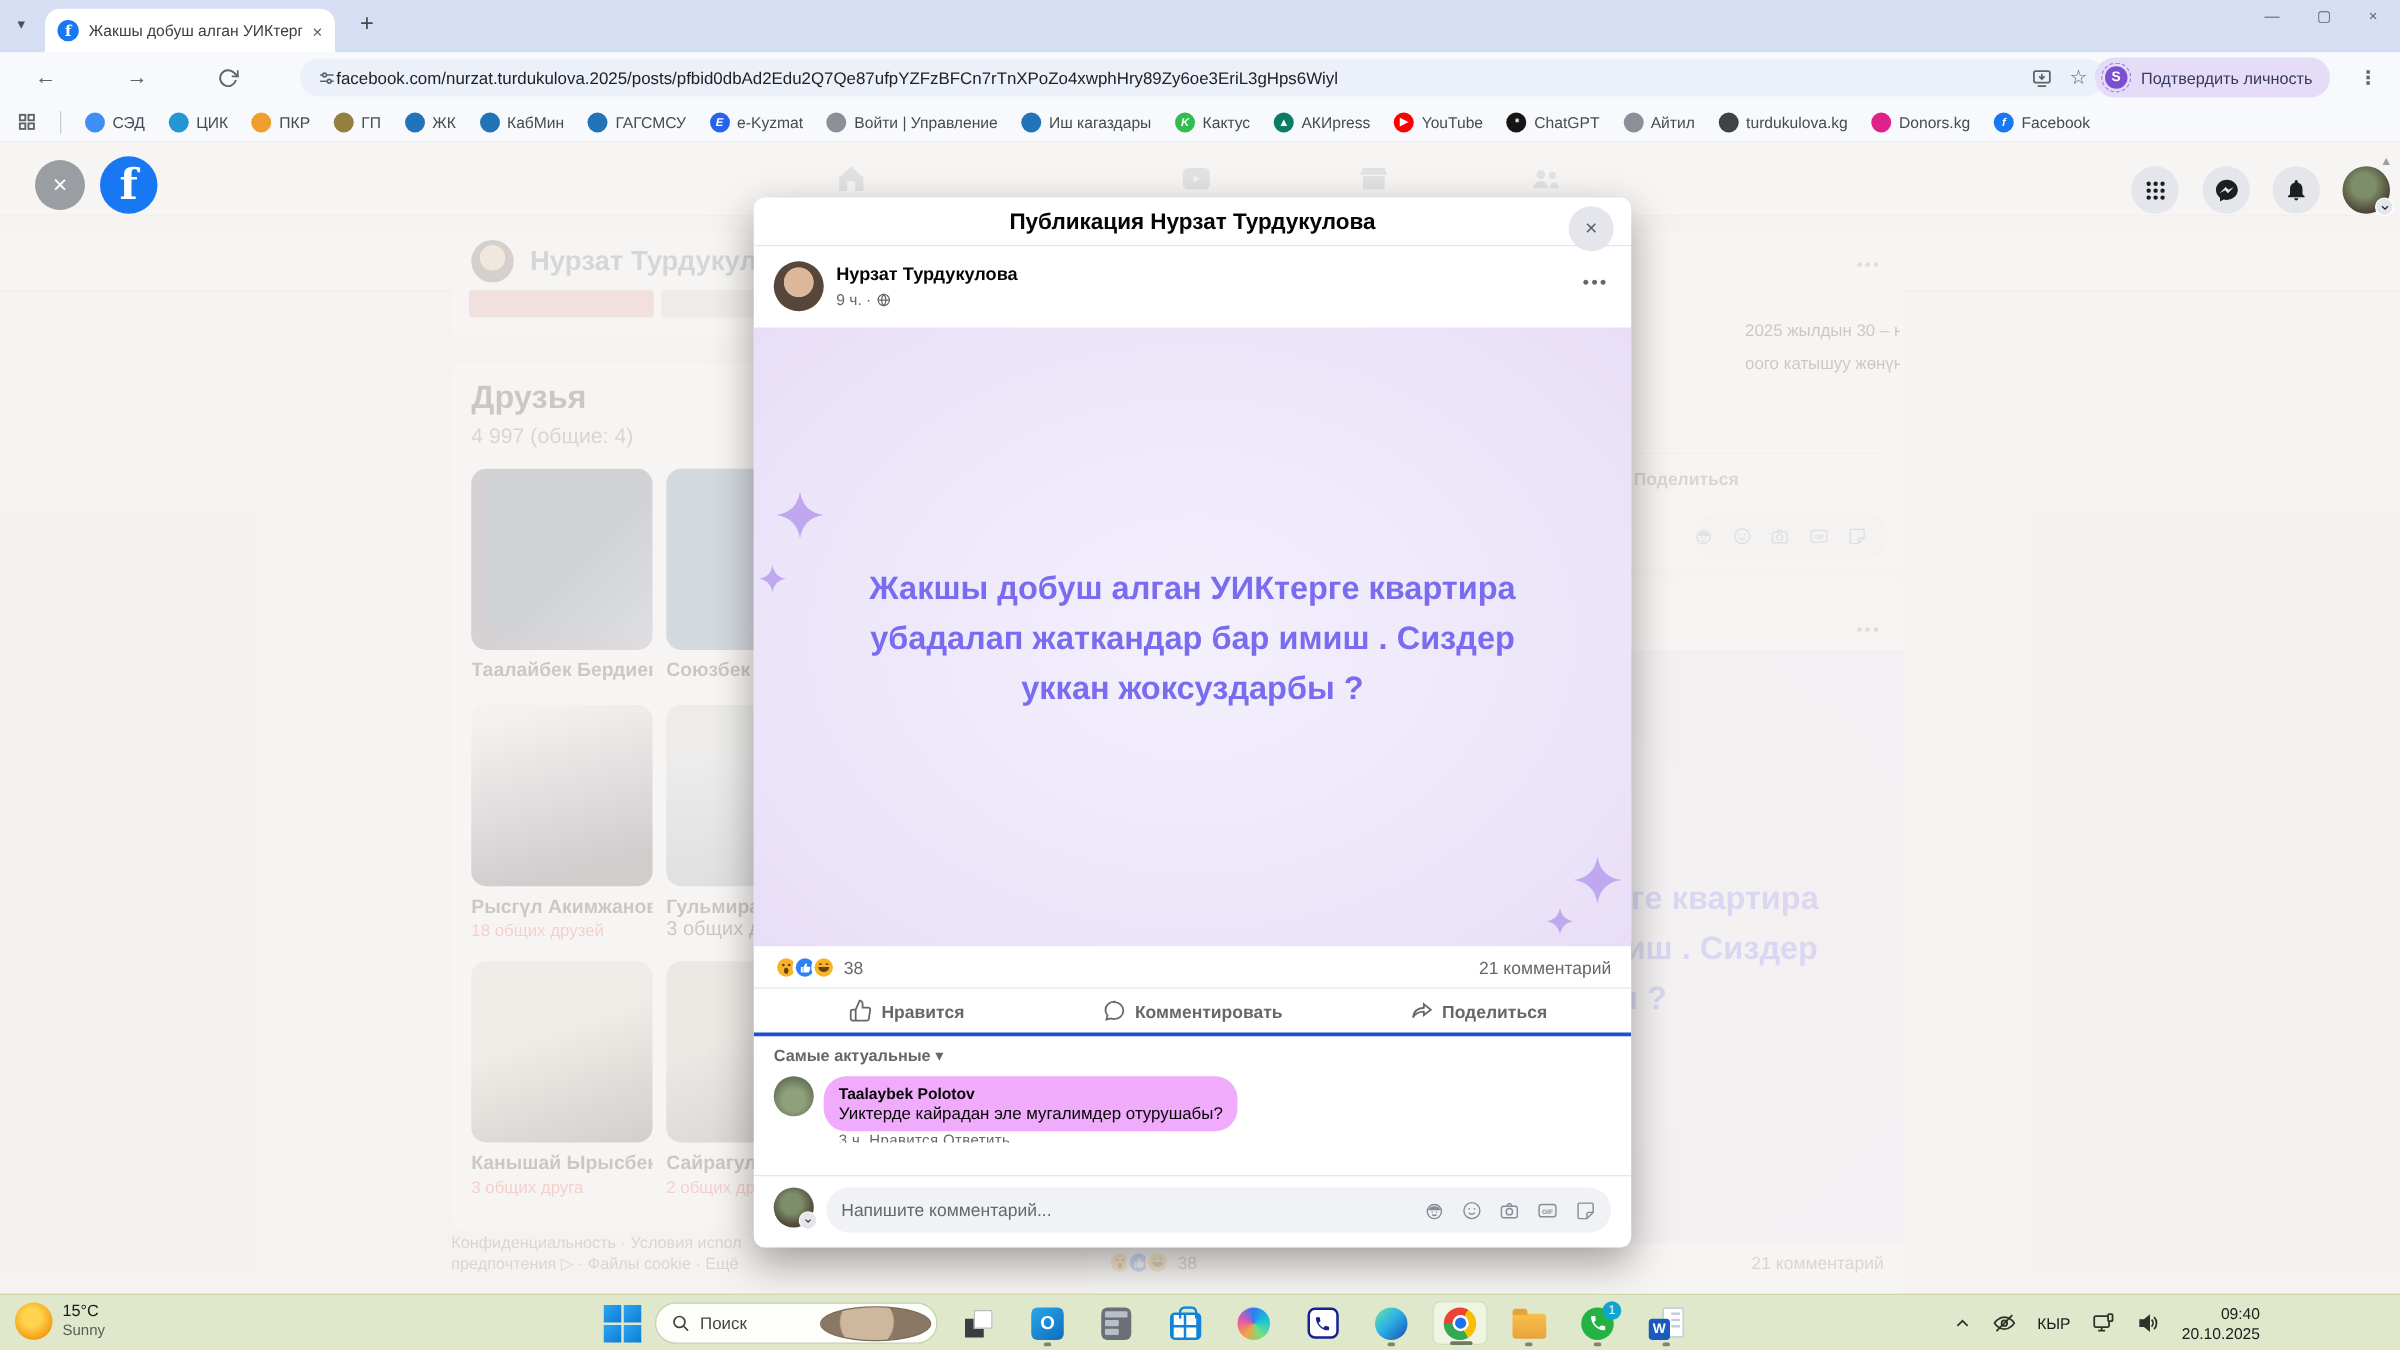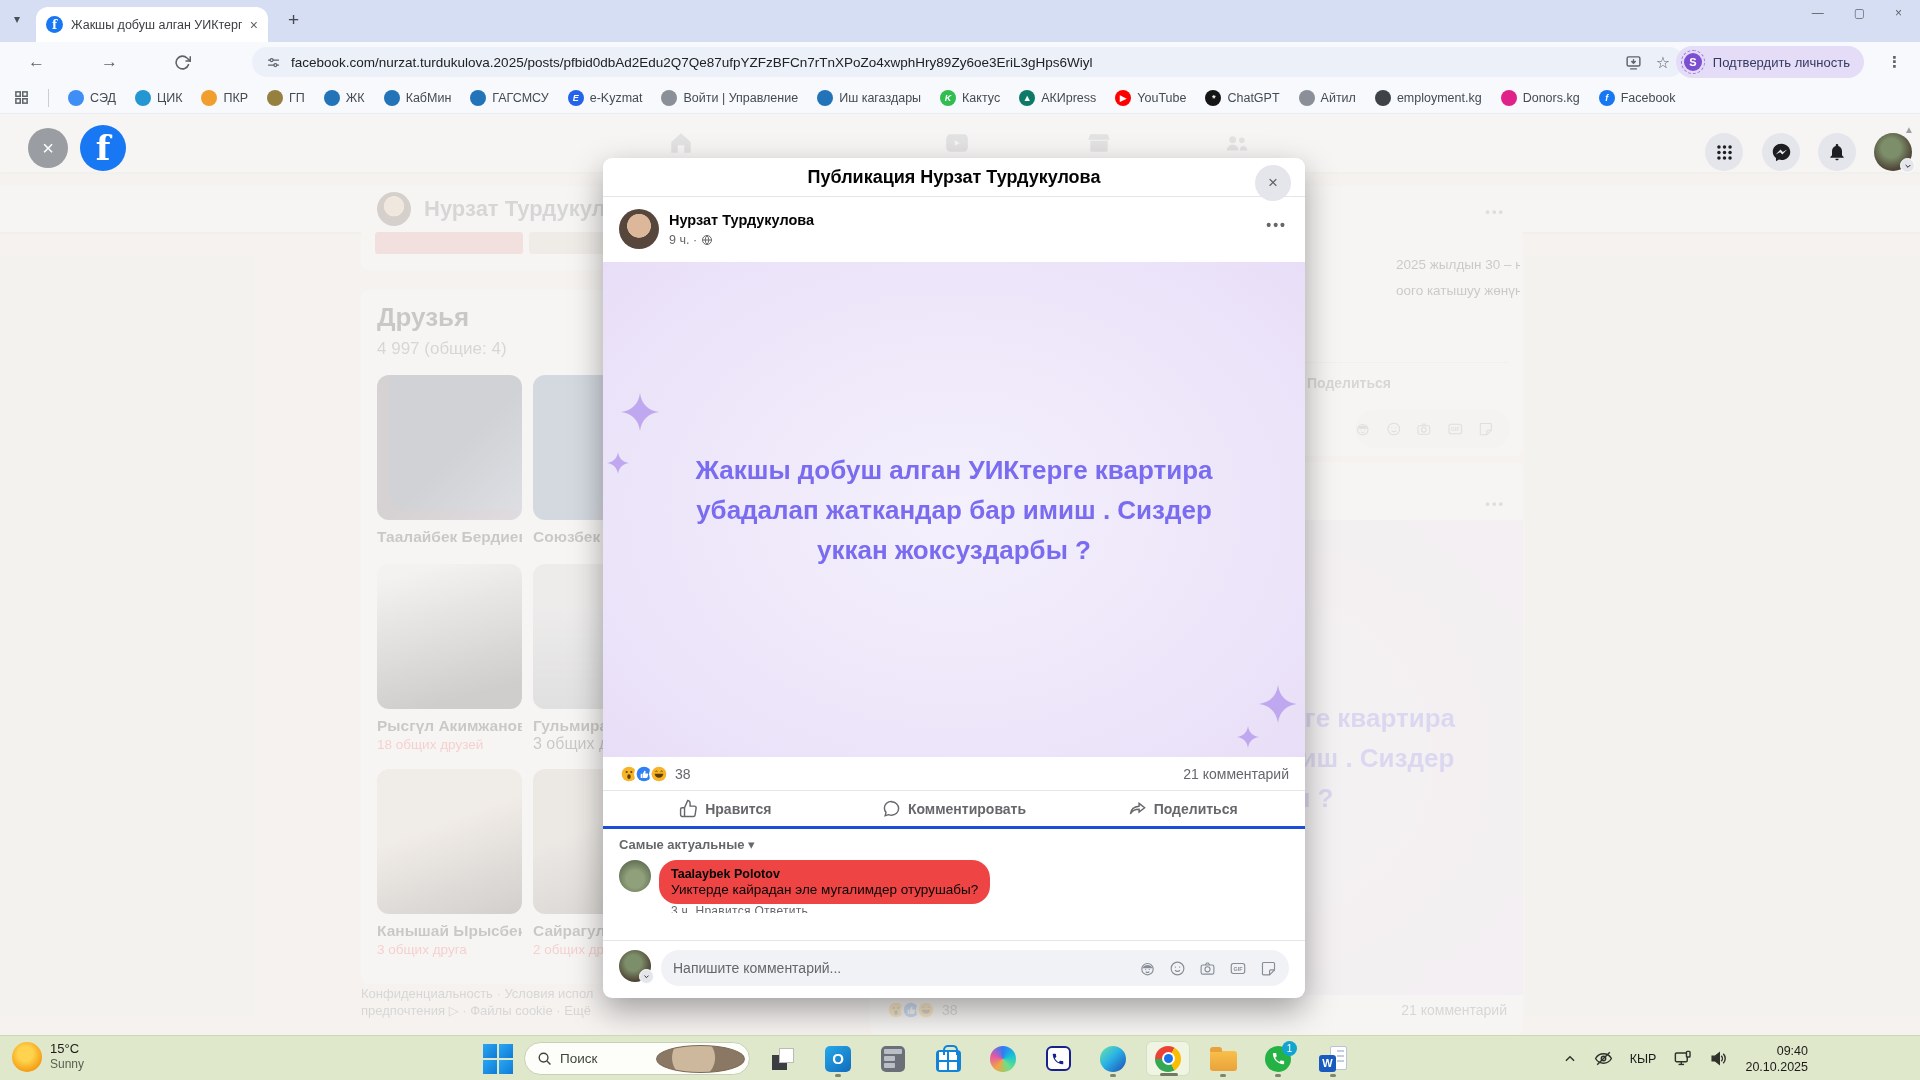--- a/index.html
+++ b/index.html
@@ -11,21 +11,21 @@
 .tabstrip{position:absolute;top:0;left:0;right:0;height:42px;background:#d5def2}
 .tabsearch{position:absolute;left:14px;top:12px;color:#4a4f57;font-size:12px}
 .tab{position:absolute;left:36px;top:7px;width:232px;height:35px;background:#fff;border-radius:12px 12px 0 0;display:flex;align-items:center;padding:0 10px;gap:8px}
 .fav{width:17px;height:17px;border-radius:50%;background:#1877f2;color:#fff;font-weight:700;font-size:12px;display:flex;align-items:center;justify-content:center;flex:none;font-family:"DejaVu Serif",serif}
 .tabtitle{font-size:12.5px;color:#3c4043;white-space:nowrap;overflow:hidden;flex:1}
 .tabclose{color:#5f6368;font-size:14px;line-height:1}
 .newtab{position:absolute;left:288px;top:9px;font-size:19px;color:#44474e}
 .winctl{position:absolute;right:18px;top:6px;display:flex;gap:30px;color:#5f6368;font-size:12px}
 .toolbar{position:absolute;top:42px;left:0;right:0;height:40px;background:#f7f9fd}
 .navic{position:absolute;top:10px;color:#5f6368}
-.omnibox{position:absolute;left:252px;right:236px;top:5px;height:30px;border-radius:15px;background:#ecf0f8;display:flex;align-items:center;padding:0 14px;gap:10px}
+.omnibox{position:absolute;left:240px;right:236px;top:5px;height:30px;border-radius:15px;background:#ecf0f8;display:flex;align-items:center;padding:0 14px;gap:0}
 .url{font-size:13.5px;color:#202124;flex:1;white-space:nowrap;overflow:hidden}
 .obicons{display:flex;gap:14px;color:#5f6368;align-items:center}
 .idpill{position:absolute;right:56px;top:4px;height:32px;border-radius:16px;background:#e5dcf8;display:flex;align-items:center;gap:8px;padding:0 14px 0 5px}
 .idring{width:24px;height:24px;border:1.5px dashed #9b7ce2;border-radius:50%;display:flex;align-items:center;justify-content:center}
 .idcore{width:18px;height:18px;border-radius:50%;color:#fff;font-size:11px;font-weight:700;display:flex;align-items:center;justify-content:center}
 .idpill b{font-size:13px;color:#333a5e;font-weight:400}
 .kebab{letter-spacing:2px;font-weight:700;color:#5f6368}
 .bmbar{position:absolute;top:82px;left:0;right:0;height:32px;background:#f7f9fd;display:flex;align-items:center;padding-left:14px;gap:19px;border-bottom:1px solid #e8ecf3}
 .bmsep{width:1px;height:18px;background:#c9cdd6}
 .bm{display:flex;align-items:center;gap:6px}
@@ -88,21 +88,21 @@
 .pmeta{position:absolute;left:66px;top:36px;font-size:12.5px;color:#65676b;display:flex;align-items:center;gap:4px}
 .pkebab{position:absolute;right:18px;top:20px;color:#65676b;font-size:14px}
 .purple{height:495px;position:relative;display:flex;align-items:center;justify-content:center}
 .spark{position:absolute;color:#bfa8ef}
 .mstats{height:34px;display:flex;align-items:center;justify-content:space-between;padding:0 16px;color:#65676b;font-size:14px;border-bottom:1px solid #e4e6eb;margin:0 0;flex:none}
 .mactions{height:38px;display:flex;align-items:stretch;border-bottom:3px solid #1d4ed8;padding:0 8px}
 .mact{flex:1;display:flex;align-items:center;justify-content:center;gap:7px;color:#65676b;font-size:14px;font-weight:600;border-radius:4px}
 .msort{padding:8px 16px 2px;font-size:13px;font-weight:600;color:#65676b}
 .mcomment{display:flex;gap:8px;padding:6px 16px 0}
 .cav{width:32px;height:32px;border-radius:50%;background:radial-gradient(circle at 50% 60%,#8fa07a 35%,#5d6b52 80%);flex:none}
-.cbubble{background:#ef4444;border-radius:18px;padding:7px 12px;max-width:460px}
+.cbubble{background:#f0abfc;border-radius:18px;padding:7px 12px;max-width:460px}
 .cname{font-size:12.5px;font-weight:600;color:#050505}
 .ctext{font-size:13.5px;color:#050505;margin-top:1px}
 .cmeta{height:9px;overflow:hidden;margin-left:68px;font-size:12px;color:#65676b;letter-spacing:.3px}
 .composer{margin-top:auto;border-top:1px solid #e4e6eb;display:flex;gap:10px;padding:9px 16px 12px;align-items:flex-start}
 .compav{position:relative;flex:none;width:32px;height:32px;border-radius:50%;background:radial-gradient(circle at 45% 40%,#7d8f6a 30%,#4e4436 70%)}
 .cpill{flex:1;height:36px;background:#f0f2f5;border-radius:18px;display:flex;align-items:center;padding:11px 12px;gap:13px}
 .cpill .ph-text{flex:1;font-size:14px;color:#65676b}
 .cic{color:#878d96}
 
 
@@ -302,21 +302,21 @@
   <div class="bm">
       <span class="bmicon" style="background-color: rgb(138, 143, 152);">
         <i></i>
       </span>
       <span class="bmlabel">Айтил</span>
     </div>
   <div class="bm">
       <span class="bmicon" style="background-color: rgb(63, 66, 70);">
         <i></i>
       </span>
-      <span class="bmlabel">employment.kg</span>
+      <span class="bmlabel">turdukulova.kg</span>
     </div>
   <div class="bm">
       <span class="bmicon" style="background-color: rgb(224, 33, 138);">
         <i></i>
       </span>
       <span class="bmlabel">Donors.kg</span>
     </div>
   <div class="bm">
       <span class="bmicon" style="background-color: rgb(24, 119, 242);">
         <i>f</i>

